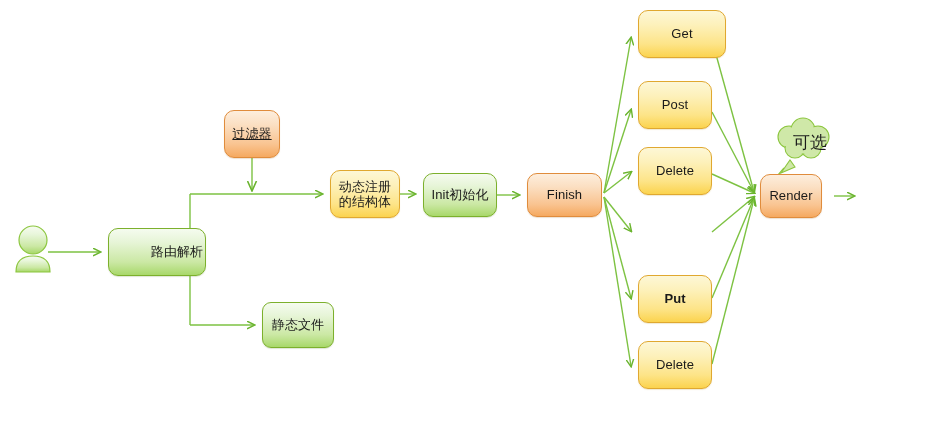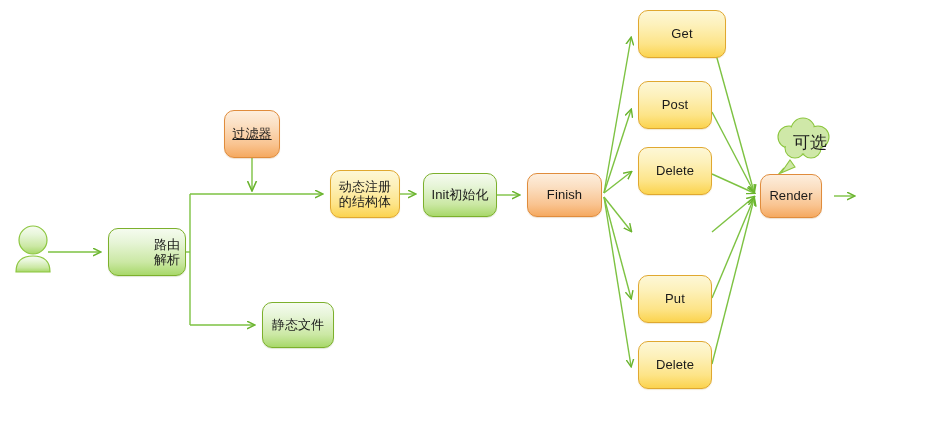--- a/index.html
+++ b/index.html
@@ -153,35 +153,35 @@
         <circle cx="818" cy="137" r="10"></circle>
         <circle cx="795" cy="148" r="9"></circle>
         <circle cx="811" cy="148" r="9"></circle>
         <circle cx="803" cy="141" r="12"></circle>
       </g>
     </g>
   </svg>
 
   <div id="cloud-label" style="left:793px; top:131px;">可选</div>
 
-  <div class="node green" style="left:108px; top:228px; width:78px; height:48px;padding-left:40px;">路由解析</div>
+  <div class="node green" style="left:108px; top:228px; width:98px; height:48px;padding-left:40px;">路由解析</div>
 
   <div class="node orange" style="left:224px; top:110px; width:56px; height:48px;text-decoration:underline;">过滤器</div>
 
-  <div class="node green" style="left:262px; top:302px; width:72px; height:46px;">静态文件</div>
+  <div class="node green" style="left:262px; top:302px; width:72px; height:46px;border-radius:9px;">静态文件</div>
 
   <div class="node yellow" style="left:330px; top:170px; width:70px; height:48px;">动态注册
 的结构体</div>
 
   <div class="node green" style="left:423px; top:173px; width:74px; height:44px;">Init初始化</div>
 
   <div class="node orange" style="left:527px; top:173px; width:75px; height:44px;">Finish</div>
 
   <div class="node yellow" style="left:638px; top:10px;  width:88px; height:48px;">Get</div>
   <div class="node yellow" style="left:638px; top:81px;  width:74px; height:48px;">Post</div>
   <div class="node yellow" style="left:638px; top:147px; width:74px; height:48px;">Delete</div>
-  <div class="node yellow" style="left:638px; top:275px; width:74px; height:48px;">Put</div>
+  <div class="node yellow" style="left:638px; top:275px; width:74px; height:48px;font-weight:bold;">Put</div>
   <div class="node yellow" style="left:638px; top:341px; width:74px; height:48px;">Delete</div>
 
   <div class="node orange" style="left:760px; top:174px; width:62px; height:44px;">Render</div>
 
 
 </div>
 
 </body></html>

